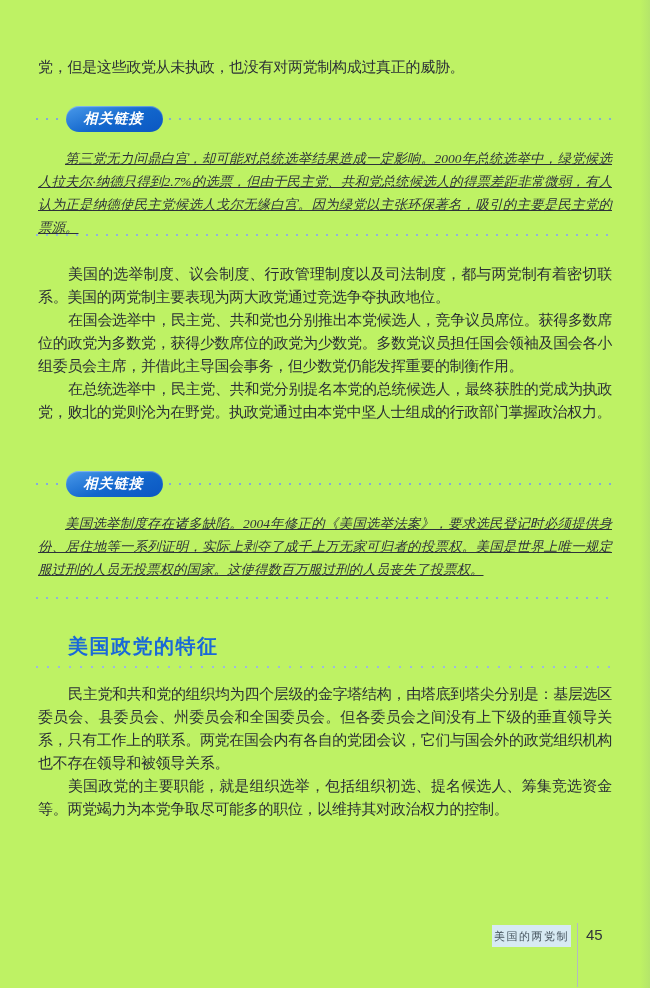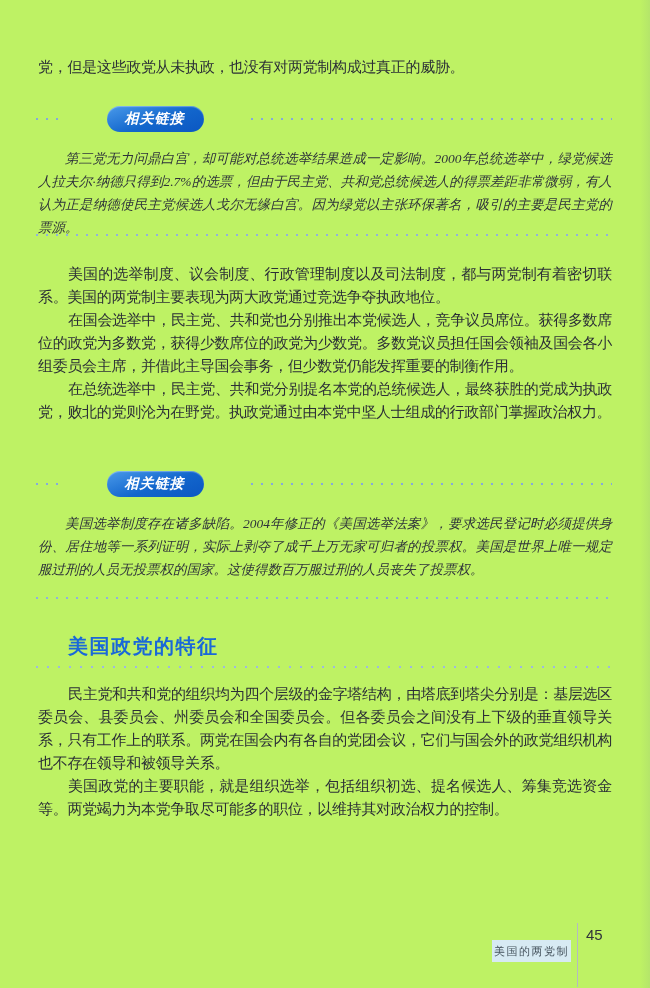--- a/index.html
+++ b/index.html
@@ -44,21 +44,20 @@
   .main-block   { position: absolute; top: 263px; left: 38px; width: 574px; }
   .section-body { position: absolute; top: 683px; left: 38px; width: 574px; }
 
   
   .link-header {
     position: absolute;
     left: 36px; right: 38px;
     height: 26px;
     display: flex;
     align-items: center;
-    gap: 41px;
   }
   .lh1 { top: 106px; }
   .lh2 { top: 471px; }
 
   .dots {
     height: 2px;
     background-image: repeating-linear-gradient(90deg, #84a9dc 0 2px, transparent 2px 10px);
   }
   .dots-left  { width: 26px; }
   .dots-right { flex: 1; }
@@ -86,20 +85,21 @@
   .link-content {
     position: absolute;
     left: 38px; width: 574px;
     margin: 0;
     font-style: italic;
     font-size: 13.5px;
     line-height: 23px;
     text-indent: 2em;
     text-align: justify;
     color: #2e333a;
+    text-decoration: underline;
   }
   .lc1 { top: 147px; }
   .lc2 { top: 512px; }
 
   .dotted-rule {
     position: absolute;
     left: 36px; width: 576px; height: 2px;
     background-image: repeating-linear-gradient(90deg, #8fb0de 0 2px, transparent 2px 10px);
   }
   .dr1 { top: 234px; }
@@ -125,21 +125,20 @@
     left: 492px; top: 2px;
     width: 79px; height: 22px;
     background: #d7eaf3;
     display: inline-flex;
     align-items: center;
     justify-content: center;
     font-family: "Liberation Sans", sans-serif;
     font-size: 11px;
     letter-spacing: 1.5px;
     color: #44525c;
-    margin-top: 15px;
   }
   .footer-rule {
     position: absolute;
     left: 577px; top: 0;
     width: 1px; height: 64px;
     background: #b4bac0;
   }
   .page-number {
     position: absolute;
     left: 586px; top: 3px;

